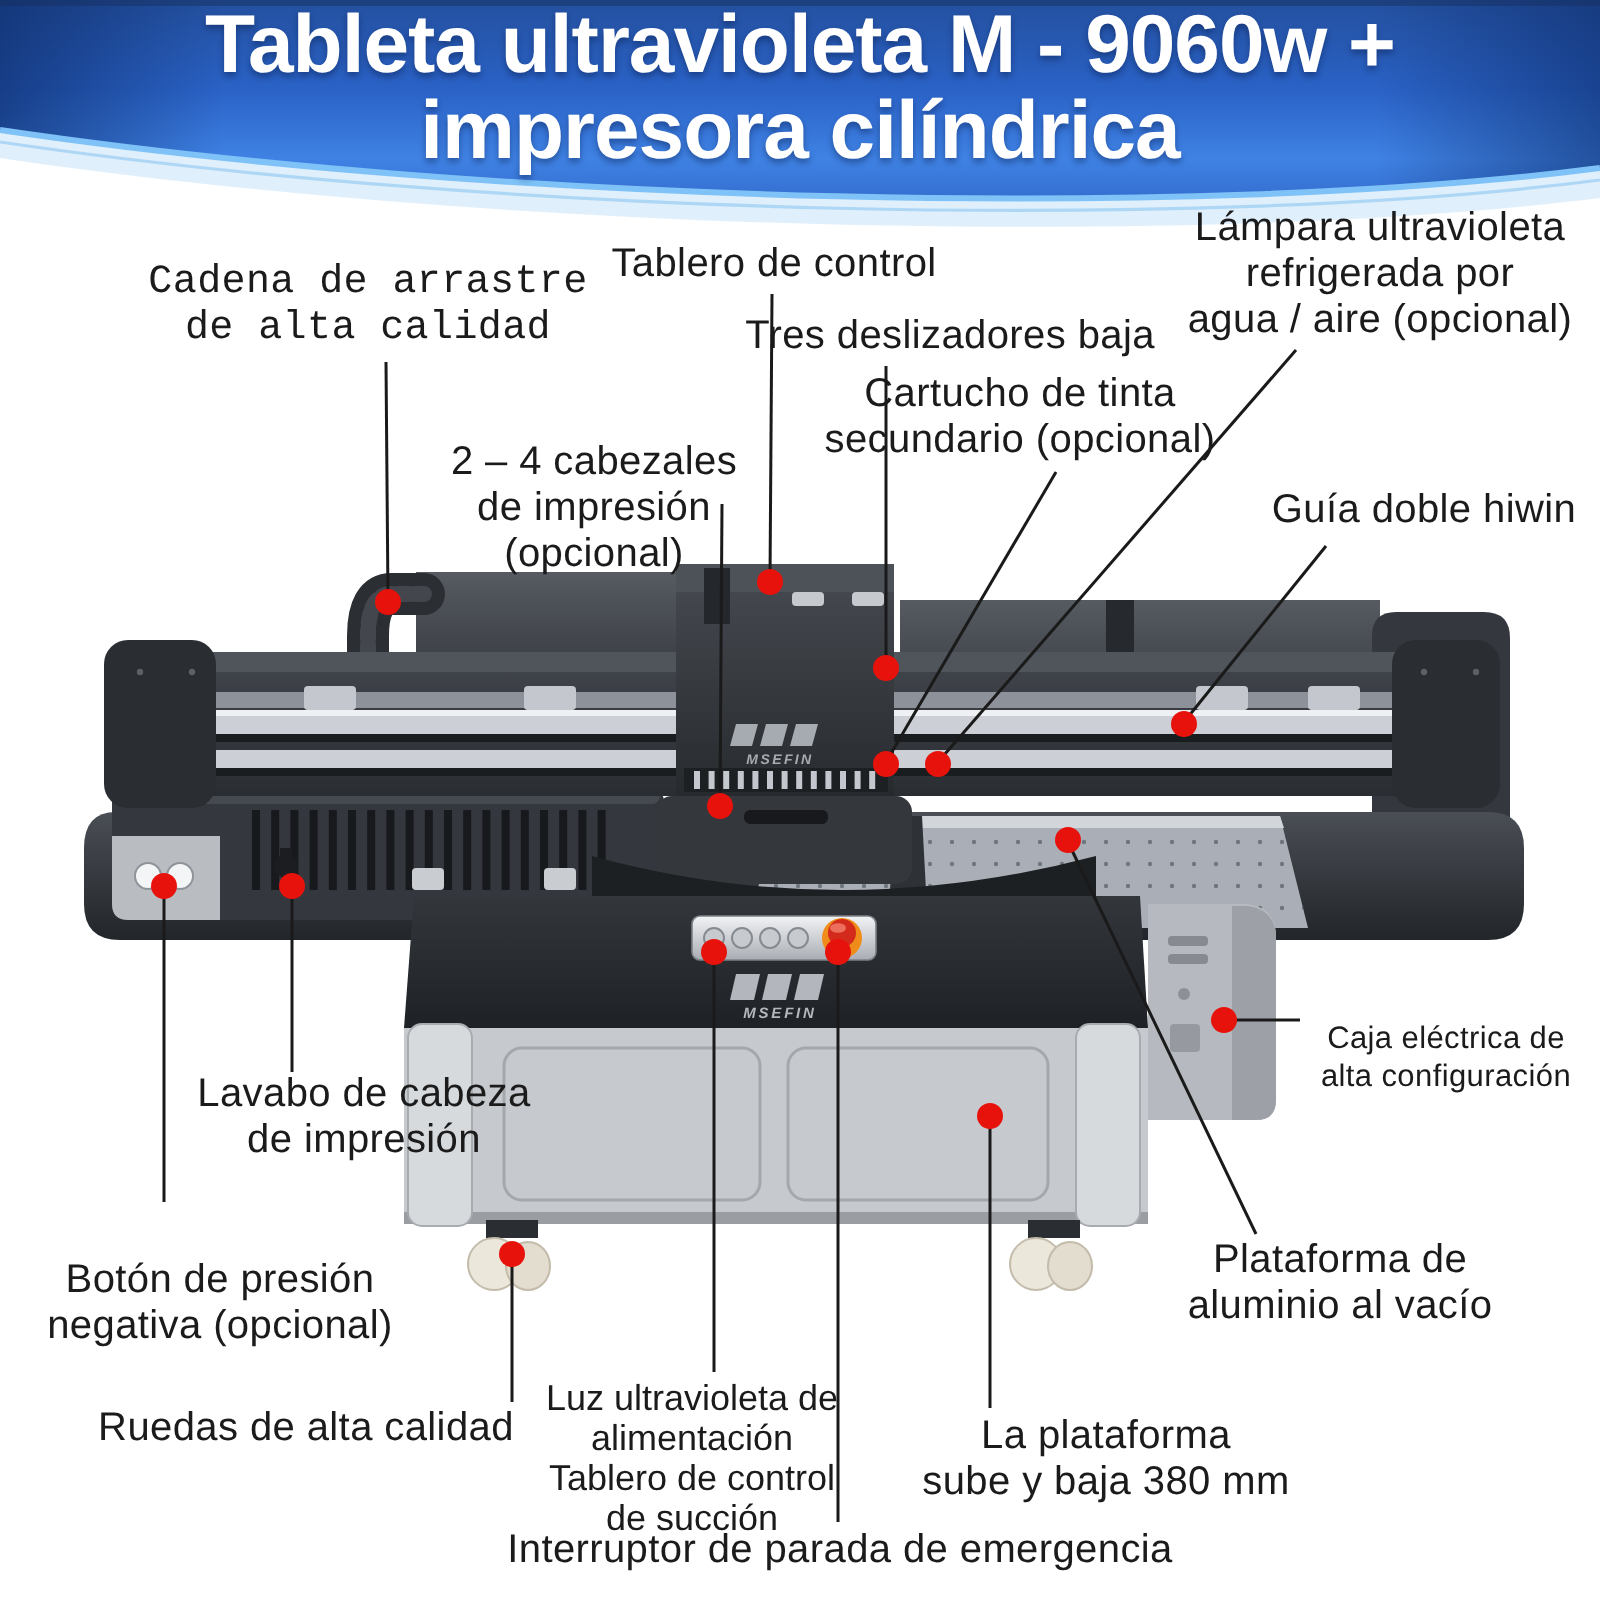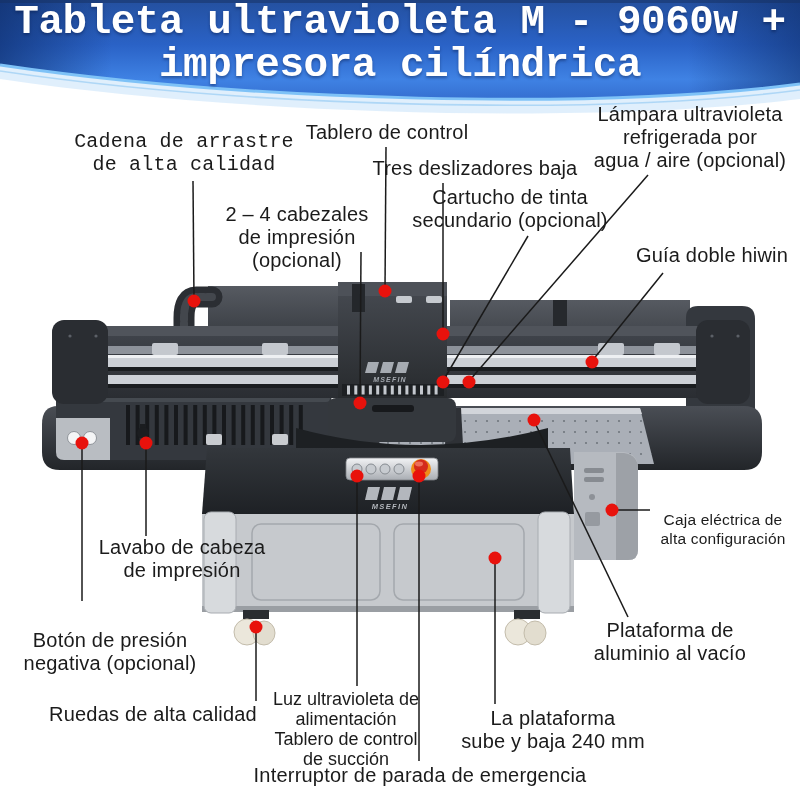--- a/index.html
+++ b/index.html
@@ -1,21 +1,21 @@
 <!DOCTYPE html>
 <html><head>
 <meta charset="utf-8">
 <style>
   html,body{margin:0;padding:0;background:#ffffff;}
   .stage{position:relative;width:800px;height:800px;background:#ffffff;overflow:hidden;
          font-family:"Liberation Sans",sans-serif;}
   .art{position:absolute;left:0;top:0;}
   .title{position:absolute;left:0;top:1px;width:800px;text-align:center;color:#ffffff;
          font-weight:bold;font-size:41px;line-height:1.06;letter-spacing:-0.5px;
-         text-shadow:0 2px 3px rgba(5,20,60,.4);white-space:pre-line;font-family:Liberation Mono, monospace;}
+         text-shadow:0 2px 3px rgba(5,20,60,.4);white-space:pre-line;}
   .lbl{position:absolute;text-align:center;color:#1b1b1b;font-size:20px;line-height:1.16;
        white-space:pre-line;letter-spacing:0.2px;}
   .lbl.small{font-size:15.5px;line-height:1.22;}
   .lbl.tiny{font-size:18px;line-height:1.12;letter-spacing:0;}
 </style>
 </head>
 <body>
 
 <div class="stage">
 
@@ -233,36 +233,36 @@
 <div class="title">Tableta ultravioleta M - 9060w +
 impresora cilíndrica</div>
 
 <div class="lbl" style="left:64px;top:130px;width:240px;font-family:Liberation Mono, monospace;">Cadena de arrastre
 de alta calidad</div>
 <div class="lbl" style="left:267px;top:121px;width:240px;">Tablero de control</div>
 <div class="lbl" style="left:355px;top:157px;width:240px;">Tres deslizadores baja</div>
 <div class="lbl" style="left:578px;top:103px;width:224px;">Lámpara ultravioleta
 refrigerada por
 agua / aire (opcional)</div>
-<div class="lbl" style="left:197px;top:203px;width:200px;">2 – 4 cabezales
+<div class="lbl" style="left:197px;top:220px;width:200px;">2 – 4 cabezales
 de impresión
 (opcional)</div>
 <div class="lbl" style="left:390px;top:186px;width:240px;">Cartucho de tinta
 secundario (opcional)</div>
 <div class="lbl" style="left:612px;top:244px;width:200px;">Guía doble hiwin</div>
 <div class="lbl small" style="left:633px;top:511px;width:180px;">Caja eléctrica de
 alta configuración</div>
 <div class="lbl" style="left:72px;top:536px;width:220px;">Lavabo de cabeza
 de impresión</div>
 <div class="lbl" style="left:10px;top:629px;width:200px;">Botón de presión
 negativa (opcional)</div>
 <div class="lbl" style="left:33px;top:703px;width:240px;">Ruedas de alta calidad</div>
 <div class="lbl tiny" style="left:256px;top:689px;width:180px;">Luz ultravioleta de
 alimentación
 Tablero de control
 de succión</div>
 <div class="lbl" style="left:220px;top:764px;width:400px;">Interruptor de parada de emergencia</div>
 <div class="lbl" style="left:558px;top:619px;width:224px;">Plataforma de
 aluminio al vacío</div>
 <div class="lbl" style="left:443px;top:707px;width:220px;">La plataforma
-sube y baja 240 mm</div>
+sube y baja 380 mm</div>
 
 </div>
 
 </body></html>

